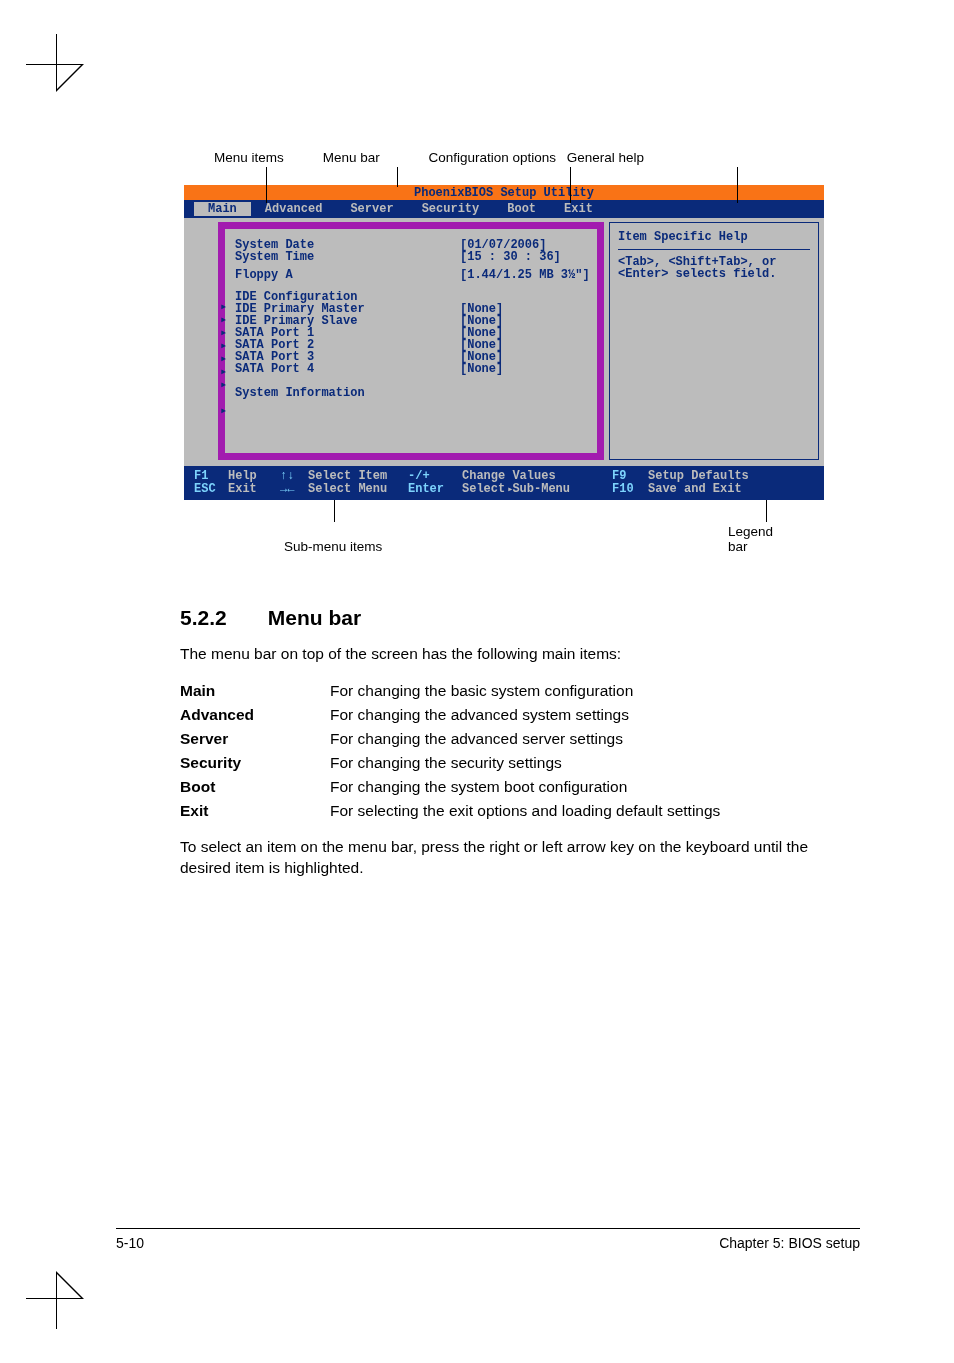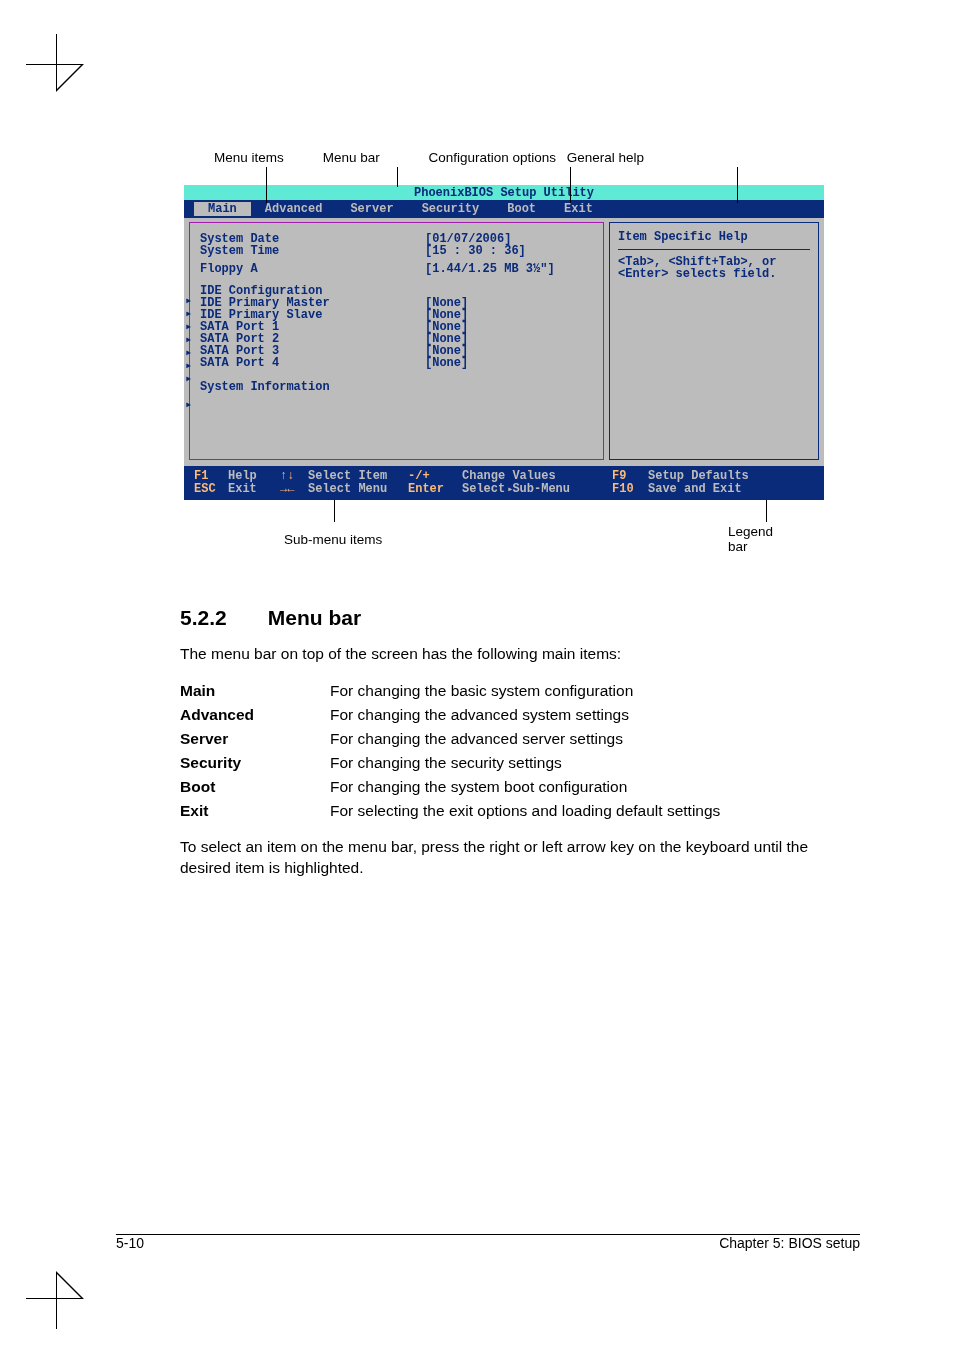--- a/index.html
+++ b/index.html
@@ -103,21 +103,21 @@
   .tickrow .t4 { left:553px; top:0; height:36px; }
 
   .bios-box {
     width: 640px;
     font-family: "Courier New", monospace;
     font-size: 12px;
     font-weight: bold;
     line-height: 1.0;
   }
   .bios-title {
-    background: #5eead4;
+    background: #f97316;
     color: #0a2a7a;
     text-align: center;
     padding: 2px 0 1px;
     letter-spacing: 0;
   }
   .bios-menubar {
     background: #0a2a7a;
     color: #bcbcbc;
     display: flex;
     padding: 2px 0;
@@ -133,24 +133,25 @@
   }
   .bios-body {
     display: flex;
     background: #bcbcbc;
     padding: 4px 5px 6px 5px;
     gap: 5px;
     min-height: 238px;
   }
   .bios-left {
     flex: 1;
-    border: 1px solid #a21caf;
+    border: 7px solid #a21caf;
     color: #0a2a7a;
     padding: 10px 4px 8px 10px;
     position: relative;
+    margin-left: 29px;
   }
   .bios-right {
     width: 192px;
     border: 1px solid #0a2a7a;
     color: #0a2a7a;
     padding: 8px 8px 8px 8px;
   }
   .bios-right .isl {
     color: #0a2a7a;
     border-bottom: 1px solid #0a2a7a;
@@ -170,34 +171,34 @@
   .arrow-col .last { margin-top:13px;}
 
   .bios-legend {
     background: #0a2a7a;
     color: #bcbcbc;
     padding: 4px 10px 5px 10px;
     display: grid;
     grid-template-columns: 34px 52px 28px 100px 54px 150px 36px 1fr;
     row-gap: 1px;
   }
-  .bios-legend .lk { color: #fdba74; }
+  .bios-legend .lk { color: #7dd3fc; }
   .bios-legend .chev { font-size:10px;}
 
   .below-labels {
     position: relative;
     height: 44px;
     font-size: 13.5px;
   }
   .below-labels .tick {
     position:absolute; width:1px; background:#000; top:0;
   }
   .below-labels .tk1 { left:150px; height:22px;}
   .below-labels .tk2 { left:582px; height:22px;}
-  .below-labels .lbl1 { position:absolute; top:32px; left:100px;}
+  .below-labels .lbl1 { position:absolute; top:39px; left:100px;}
   .below-labels .lbl2 { position:absolute; top:24px; left:544px;}
 
   .section52-2 { margin-top: 62px; }
   p.body {
     font-size: 15.5px;
     margin: 14px 0 14px 0;
     line-height: 1.35;
   }
   table.defs {
     font-size: 15.5px;
@@ -205,20 +206,21 @@
   }
   table.defs td { padding: 3px 0; vertical-align: top;}
   table.defs td.term { font-weight: bold; width: 150px;}
 
   .footer {
     position: absolute;
     left: 116px;
     right: 94px;
     bottom: 112px;
     border-top: 1px solid #000;
+    padding-top: 6px;
     font-size: 14px;
     display: flex;
     justify-content: space-between;
   }
 
 </style>
 </head>
 <body>
 
 <div class="cropmark tl">

